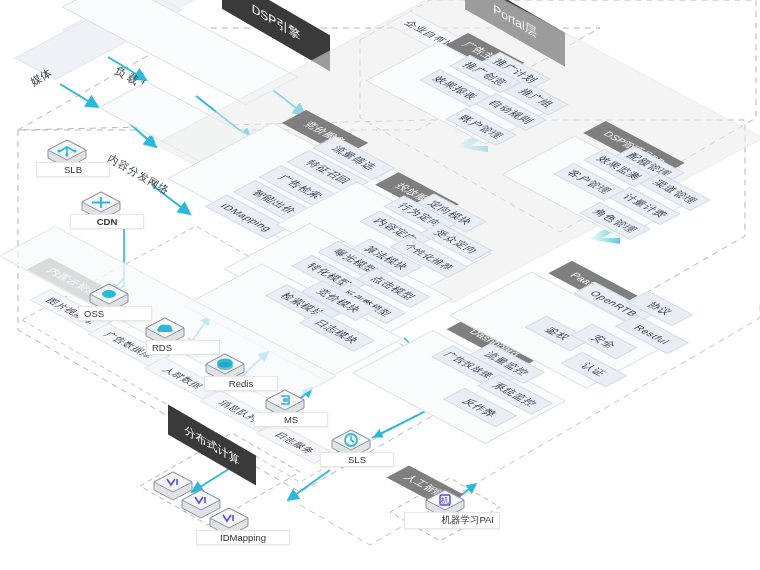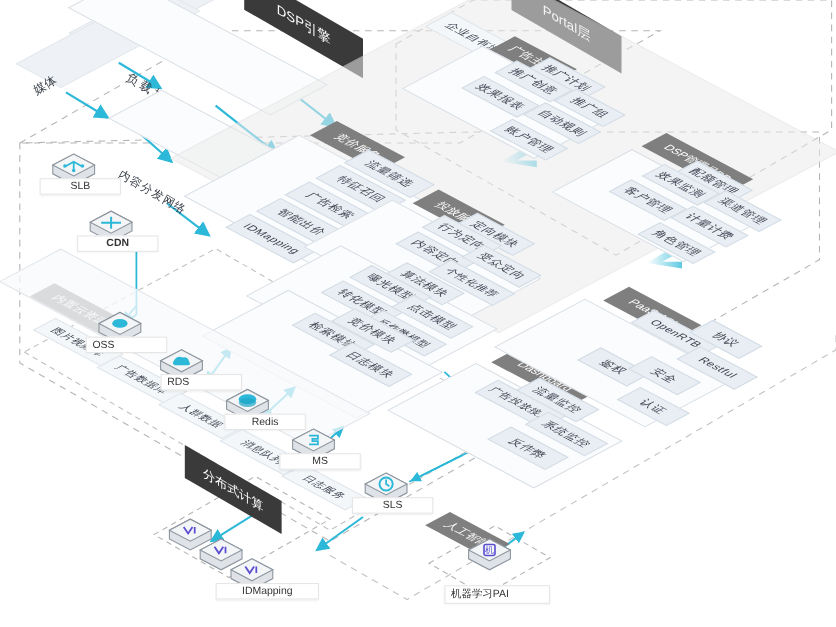--- a/index.html
+++ b/index.html
@@ -321,15 +321,15 @@
   <div class="grouptitle" style="left:396px;top:474px;width:58px;height:24px;transform:matrix(0.94,0.5,-0.94,0.5,0,0);">人工智能</div>
 
   <div class="node" style="left:422px;top:488px;">
     <svg width="46" height="34" viewBox="0 0 46 34">
       <path d="M4,12 L23,2 L42,12 L42,20 L23,30 L4,20 Z" fill="#dfe3e8" stroke="#8d959e" stroke-width="1"></path>
       <path d="M4,12 L23,22 L42,12 L23,2 Z" fill="#f3f5f7" stroke="#8d959e" stroke-width="1"></path>
       <rect x="18" y="7" width="10" height="10" rx="1.5" fill="none" stroke="#5b4fd0" stroke-width="1.5"></rect>
       <text x="23" y="15" font-size="8" fill="#5b4fd0" text-anchor="middle" font-family="DejaVu Sans, sans-serif">机</text>
     </svg>
   </div>
-  <div class="nodeLbl" style="left:404px;top:532px;width:84px;text-align:left;">机器学习PAI</div>
+  <div class="nodeLbl" style="left:404px;top:512px;width:84px;text-align:right;">机器学习PAI</div>
 
 </div>
 
 </body></html>

